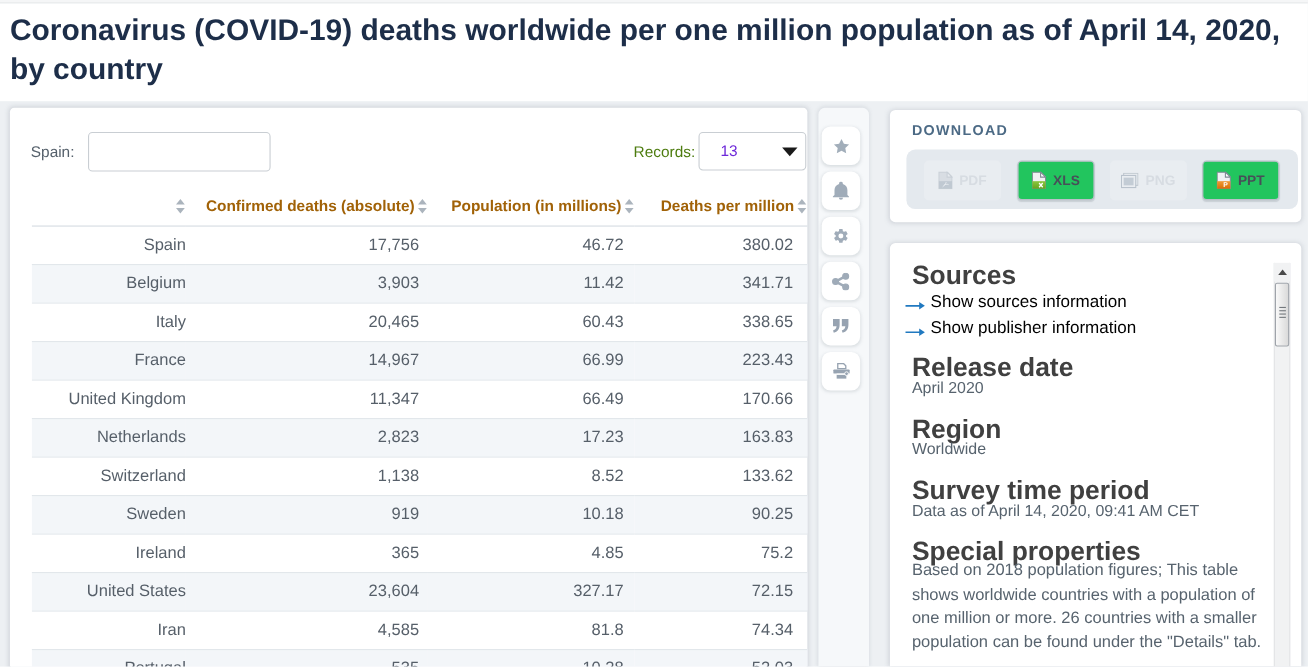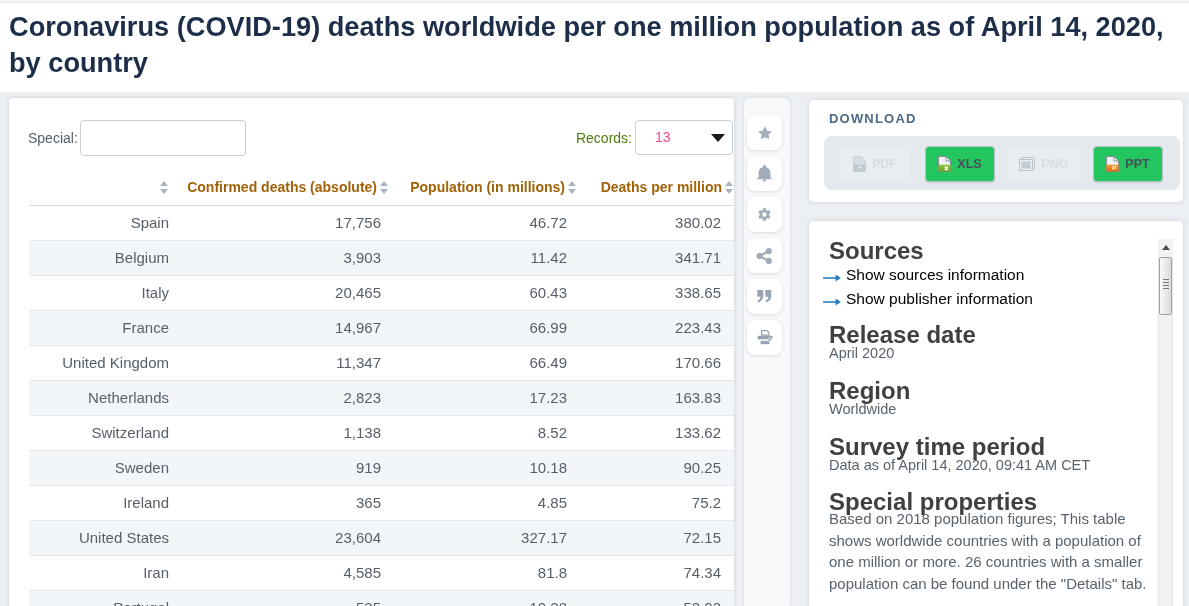--- a/index.html
+++ b/index.html
@@ -12,21 +12,21 @@
 
   
   .card { background:#fff; border-radius:4px; box-shadow:0 0 5px rgba(110,120,135,.28); }
   .tablecard { position:absolute; left:9px; top:98px; width:725px; height:520px; }
   .searchlbl { position:absolute; left:28px; top:130px; font-size:14px; color:#55606b; }
   .searchbox { position:absolute; left:80px; top:120px; width:166px; height:36px;
     border:1px solid #c9ced3; border-radius:4px; background:#fff; }
   .reclbl { position:absolute; left:532px; top:130px; width:100px; text-align:right; font-size:14px; color:#4d7c0f; }
   .recbox { position:absolute; left:635px; top:120px; width:98px; height:35px;
     border:1px solid #c9ced3; border-radius:4px; background:#fff; }
-  .recbox .val { position:absolute; left:19px; top:8px; font-size:14px; color:#ec4899; }
+  .recbox .val { position:absolute; left:19px; top:8px; font-size:14px; color:#6d28d9; }
   .recbox .caret { position:absolute; right:7px; top:13px; width:0; height:0;
     border-left:7px solid transparent; border-right:7px solid transparent; border-top:8px solid #1a1a1a; }
 
   table.data { position:absolute; left:29px; top:170px; width:705px; border-collapse:collapse; font-size:15px; color:#565f69; table-layout:fixed; }
   table.data th { font-size:14px; font-weight:700; color:#a16207; border-bottom:1px solid #d5dbe1; height:35px; padding:0 1px 0 0; vertical-align:middle; text-align:right; }
   table.data td { height:35px; padding:0; border-bottom:1px solid #e2e7eb; vertical-align:middle; }
   table.data tr.alt td { background:#f3f6f9; }
   table.data td.c1 { text-align:right; padding-left:12px; }
   table.data td.n2 { text-align:right; padding-right:8px; } table.data td.n3 { text-align:right; padding-right:10px; }
   table.data td.n4 { text-align:right; padding-right:13px; }
@@ -68,21 +68,21 @@
   .sb-thumb { position:absolute; left:1159px; top:257px; width:13px; height:58px; background:linear-gradient(90deg,#f9f9f9,#dadada); border:1px solid #9fa4aa; border-radius:2px; }
   .grip { position:absolute; left:3px; top:21px; width:6px; height:1px; background:#73787d; box-shadow:0 3px 0 #73787d, 0 6px 0 #73787d, 0 9px 0 #73787d; }
 </style>
 </head>
 <body>
   <div class="header"></div>
   <div class="topbar"></div>
   <h1 class="title">Coronavirus (COVID-19) deaths worldwide per one million population as of April 14, 2020,<br>by country</h1>
 
   <div class="card tablecard"></div>
-  <div class="searchlbl">Special:</div>
+  <div class="searchlbl">Spain:</div>
   <div class="searchbox"></div>
   <div class="reclbl">Records:</div>
   <div class="recbox">
     <span class="val">13</span>
     <span class="caret"></span>
   </div>
 
   <table class="data">
     <tbody>
       <tr>

